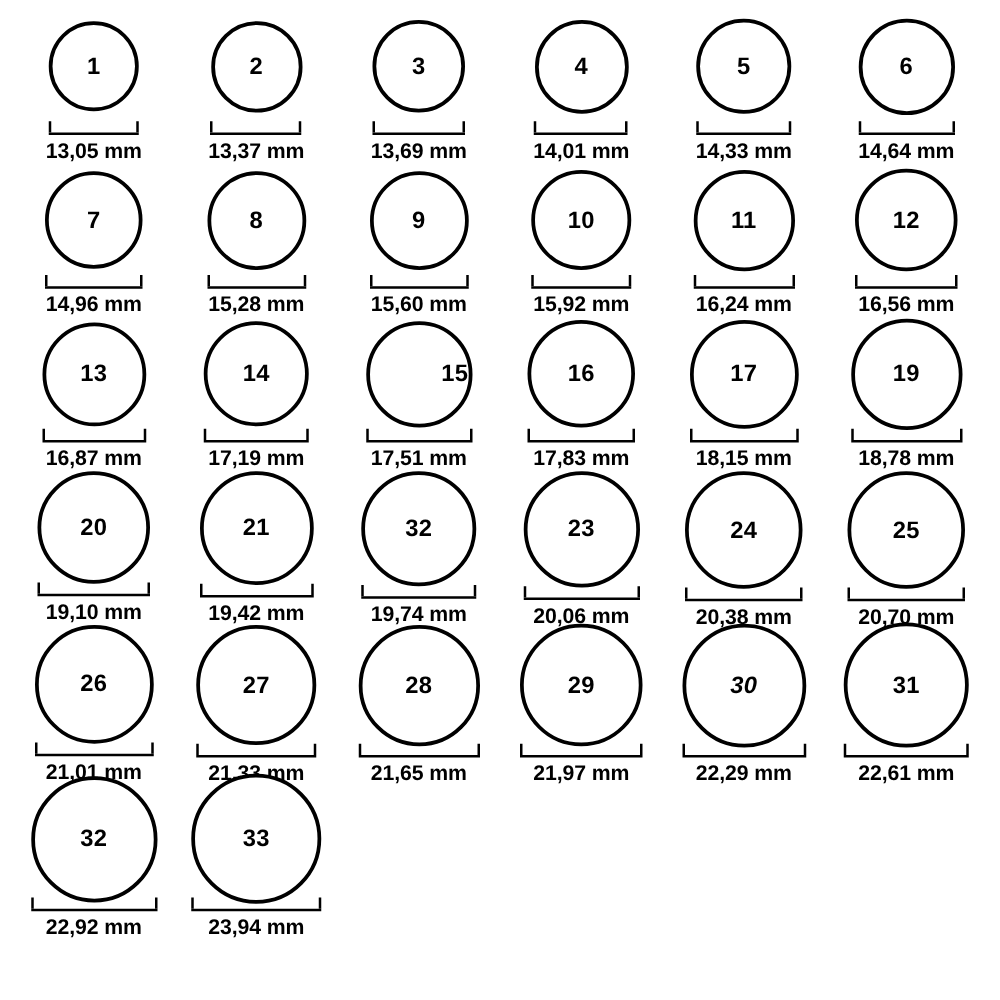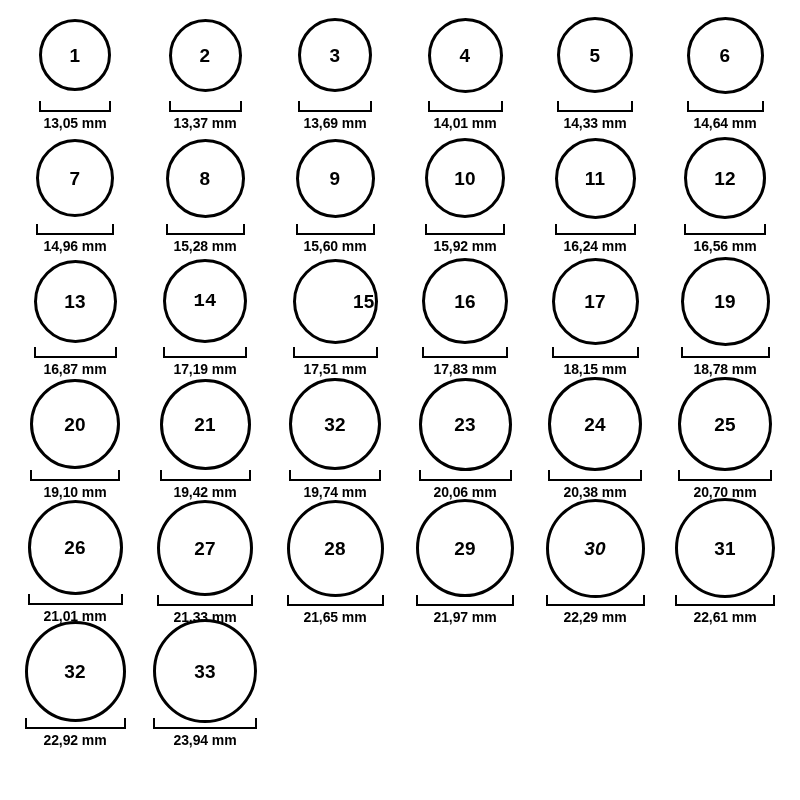--- a/index.html
+++ b/index.html
@@ -74,21 +74,21 @@
     content: "";
     position: absolute;
     bottom: 0;
     width: 2px;
     height: 9px;
     background: #000000;
   }
   .measure-bar::before { left: 0; }
   .measure-bar::after { right: 0; }
   .measure-label {
-    font-size: 14px;
+    font-size: 17px;
     font-weight: bold;
     margin-top: 3px;
     white-space: nowrap;
     letter-spacing: -0.1px;
   }
 </style>
 </head>
 <body>
 
 <div class="sizer-chart">
@@ -231,21 +231,21 @@
             <span class="ring-number">13</span>
           </div>
         </div>
         <div class="measure">
           <div class="measure-bar" style="width: 83px;"></div>
           <div class="measure-label">16,87 mm</div>
         </div>
       </div>
       <div class="ring-cell">
         <div class="circle-wrap">
-          <div class="ring-circle" style="width: 84px; height: 84px; font-family: Liberation Mono, monospace;">
+          <div class="ring-circle" style="width: 84px; height: 84px;">
             <span class="ring-number">14</span>
           </div>
         </div>
         <div class="measure">
           <div class="measure-bar" style="width: 84px;"></div>
           <div class="measure-label">17,19 mm</div>
         </div>
       </div>
       <div class="ring-cell">
         <div class="circle-wrap">

